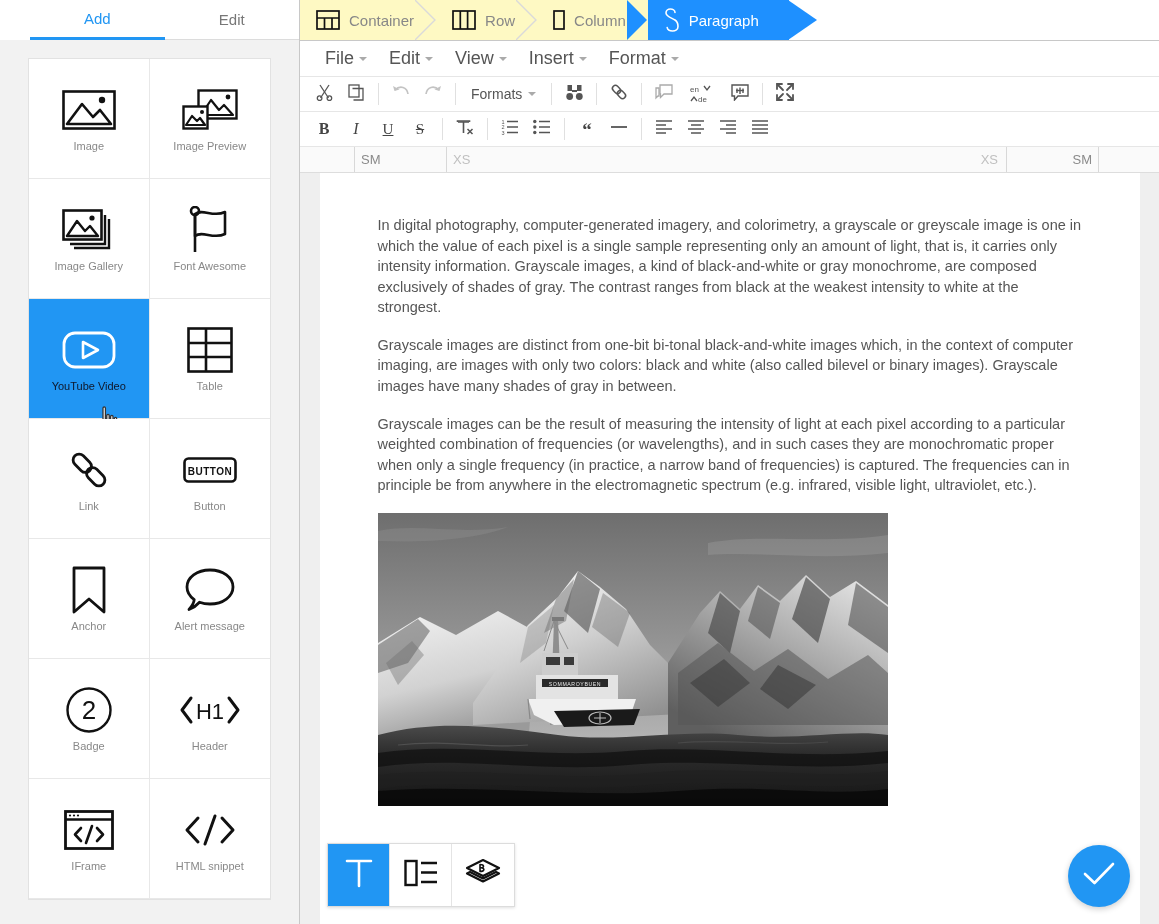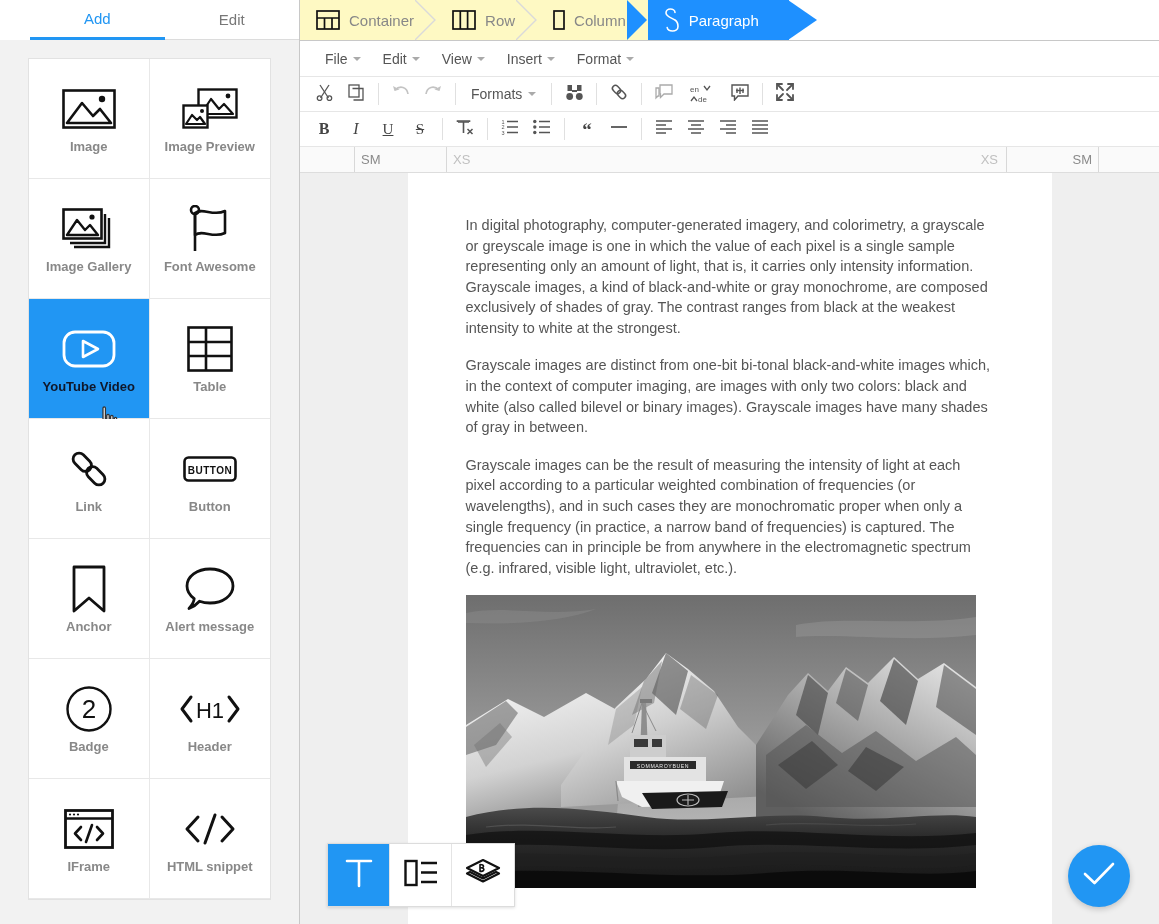--- a/index.html
+++ b/index.html
@@ -38,21 +38,21 @@
     border-right: 1px solid #e8e8e8;
     border-bottom: 1px solid #e8e8e8;
     display: flex; flex-direction: column;
     align-items: center; justify-content: center;
     cursor: pointer; background: #ffffff; position: relative;
   }
   .sb-cell:nth-child(2n) { border-right: none; }
   .sb-cell.active { background: #2196f3; }
   .sb-ic { height: 52px; display: flex; align-items: center; justify-content: center; margin-bottom: 4px; }
   .sb-ic svg { display: block; }
-  .sb-lbl { font-size: 13px; color: #888; text-align: center; line-height: 1.2; font-weight: bold; }
+  .sb-lbl { font-size: 11px; color: #888; text-align: center; line-height: 1.2; }
   .sb-cell.active .sb-lbl { color: #0f172a; }
   .cursor-hand { position: absolute; right: 28px; bottom: -18px; width: 26px; height: 30px; pointer-events: none; }
 
   
   .main { flex: 1; display: flex; flex-direction: column; height: 924px; background: #ffffff; position: relative; }
 
   
   .crumbbar {
     height: 41px; flex: 0 0 41px; background: #ffffff;
     border-bottom: 1px solid #c8c8c8; display: flex; align-items: stretch;
@@ -71,21 +71,21 @@
   .crumb.active .arr { width: 30px; right: -29px; z-index: 2; }
   .crumb svg { display: block; flex: 0 0 auto; }
 
   
   .menubar {
     height: 36px; flex: 0 0 36px; background: #ffffff;
     border-bottom: 1px solid #e6e6e6;
     display: flex; align-items: center; padding-left: 16px; gap: 4px;
   }
   .menu-item {
-    font-size: 14px; color: #555; padding: 4px 9px; cursor: pointer;
+    font-size: 18px; color: #555; padding: 4px 9px; cursor: pointer;
     display: flex; align-items: center; gap: 5px; border-radius: 2px;
   }
   .caret { width: 0; height: 0; border-left: 4px solid transparent; border-right: 4px solid transparent; border-top: 4px solid #aaa; }
 
   
   .tbrow {
     height: 35px; flex: 0 0 35px; background: #ffffff;
     border-bottom: 1px solid #e6e6e6;
     display: flex; align-items: center; padding-left: 8px;
   }
@@ -104,21 +104,21 @@
     position: relative; font-size: 13px; color: #8a8a8a;
   }
   .rseg { height: 100%; display: flex; align-items: center; border-right: 1px solid #d8d8d8; }
   .rlbl { padding: 0 6px; }
   .rlbl.right { margin-left: auto; padding-right: 8px; }
   .rlbl.faint { color: #c0c0c0; }
 
   
   .canvas { flex: 1; background: #efefef; overflow: hidden; position: relative; display: flex; justify-content: center; }
   .page {
-    width: 644px; background: #ffffff; min-height: 100%;
+    width: 820px; background: #ffffff; min-height: 100%;
     padding: 42px 58px 32px 58px;
   }
   .para {
     font-size: 14.5px; line-height: 1.42; color: #555;
     margin-bottom: 17px;
   }
   .photo {
     width: 510px; height: 293px; margin-top: 9px;
     position: relative; overflow: hidden; background: #8e8e8e;
   }

